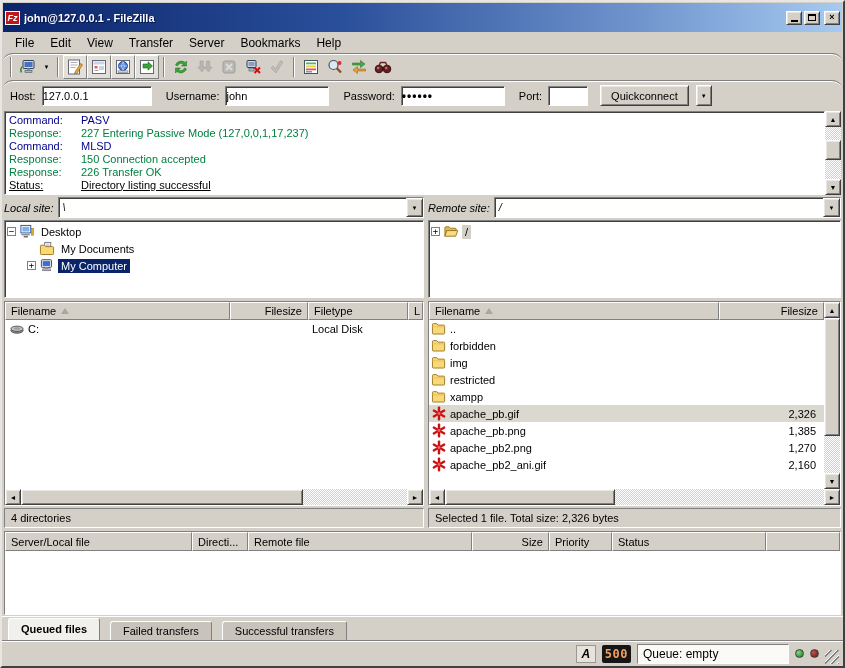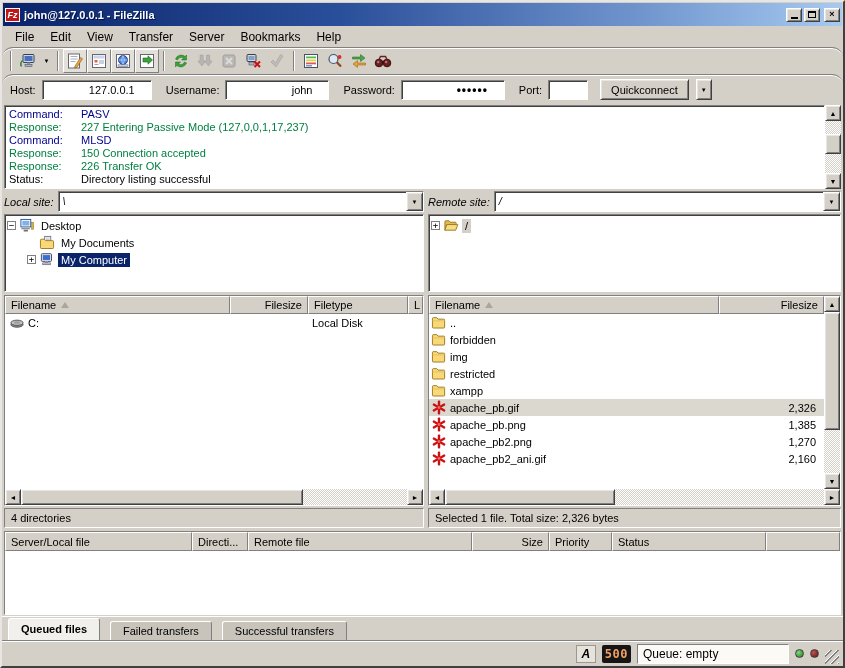--- a/index.html
+++ b/index.html
@@ -9,21 +9,21 @@
   .window{ width:845px; height:668px; background:#d4d0c8;
     border:2px solid; border-color:#e8e6e2 #404040 #404040 #e8e6e2;
     display:flex; flex-direction:column; overflow:hidden; }
   .btn3d{ background:#d4d0c8; border:1px solid; border-color:#ffffff #404040 #404040 #ffffff;
     box-shadow:inset 1px 1px 0 #e8e6e2, inset -1px -1px 0 #808080; }
   .sunk2{ background:#fff; border:1px solid; border-color:#808080 #ffffff #ffffff #808080;
     box-shadow:inset 1px 1px 0 #404040; }
   .groove{ border-top:1px solid #808080; box-shadow:inset 0 1px 0 #ffffff;border-radius:11px; }
 
   
-  .titlebar{ height:23px; margin:1px; display:flex; align-items:center; gap:4px; padding:4px 2px;
+  .titlebar{ height:29px; margin:1px; display:flex; align-items:center; gap:4px; padding:4px 2px;
     background:linear-gradient(90deg,#0a246a 0%,#2a4f9a 40%,#6e93cc 75%,#a6caf0 100%); flex:0 0 auto;}
   .fzicon{ width:15px; height:14px; background:#c01818; border:1px solid #fff;
     color:#fff; font-weight:bold; font-style:italic; font-size:9px;
     display:flex; align-items:center; justify-content:center; }
   .titletext{ color:#fff; font-weight:bold; font-size:11px; flex:1;
     text-shadow:1px 1px 0 #00124a; white-space:nowrap; overflow:hidden;}
   .winbtns{ display:flex; gap:2px; }
   .winbtn{ width:16px; height:14px; display:flex; align-items:center; justify-content:center;
     font-size:9px; font-weight:bold; line-height:1; color:#000; }
   .glyph-min{ width:7px; height:2px; background:#000; margin-top:7px; }
@@ -39,31 +39,31 @@
   .tbtn{ width:24px; height:24px; display:flex; align-items:center; justify-content:center;
     border:1px solid transparent; }
   .tbtn svg{ width:18px; height:18px; }
   .tbtn.pressed{ border-color:#ffffff #808080 #808080 #ffffff; background:#e3e0da; }
   .tbtn.disabled{ filter:grayscale(1) opacity(.55); }
   .tcaret{ width:13px; height:24px; display:flex; align-items:center; justify-content:center; font-size:6px; }
 
   
   .quickbar{ height:30px; display:flex; align-items:center; gap:6px; padding:0 8px; flex:0 0 auto; }
   .qlabel{ font-size:11px; }
-  .qinput{ height:20px; font-family:"Liberation Sans",sans-serif; font-size:11px; padding:2px 16px; outline:none;text-align:right; }
+  .qinput{ height:20px; font-family:"Liberation Sans",sans-serif; font-size:11px; padding:2px 0; outline:none; }
   .qc-btn{ height:21px; padding:0 10px; font-size:11px; font-family:"Liberation Sans",sans-serif; }
   .qc-drop{ width:16px; height:21px; display:flex; align-items:center; justify-content:center; font-size:6px; margin-left:1px;}
   .pw{ font-size:12px; font-weight:bold; letter-spacing:1px; }
 
   
   .logwrap{ height:84px; margin:1px 2px 0 2px; display:flex; flex:0 0 auto; }
   .logpane{ flex:1; overflow:hidden; padding:1px 0; }
   .logline{ display:flex; height:13px; align-items:center; }
   .loglabel{ width:76px; padding-left:4px; flex:0 0 auto; }
-  .c-command{ color:#00008b; } .c-response{ color:#008040; } .c-status{ color:#000; }
+  .c-command{ color:#00008b; } .c-response{ color:#008040; } .c-status{ color:#000;text-decoration:underline; }
 
   
   .track{ background-color:#fff;
     background-image:linear-gradient(45deg,#d4d0c8 25%,transparent 25%,transparent 75%,#d4d0c8 75%),
                      linear-gradient(45deg,#d4d0c8 25%,transparent 25%,transparent 75%,#d4d0c8 75%);
     background-size:2px 2px; background-position:0 0,1px 1px; }
   .vscroll{ width:16px; flex:0 0 auto; display:flex; flex-direction:column; position:relative; }
   .hscroll{ height:16px; flex:0 0 auto; display:flex; position:relative; }
   .sbtn{ width:16px; height:16px; display:flex; align-items:center; justify-content:center;
     font-size:7px; line-height:1; flex:0 0 auto; color:#000;}

